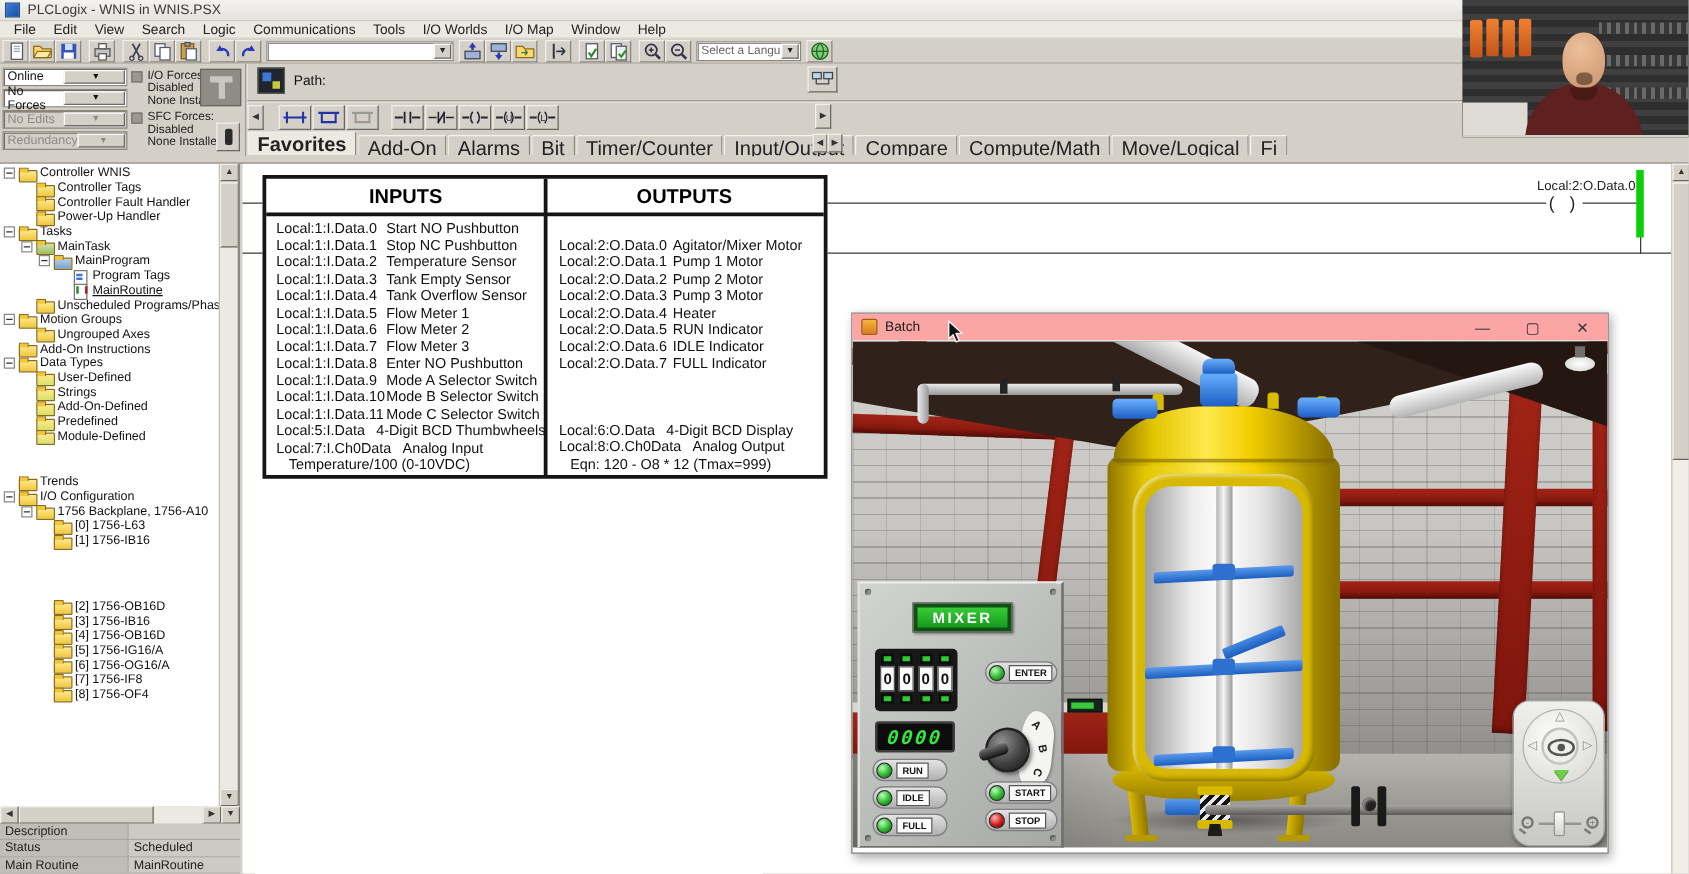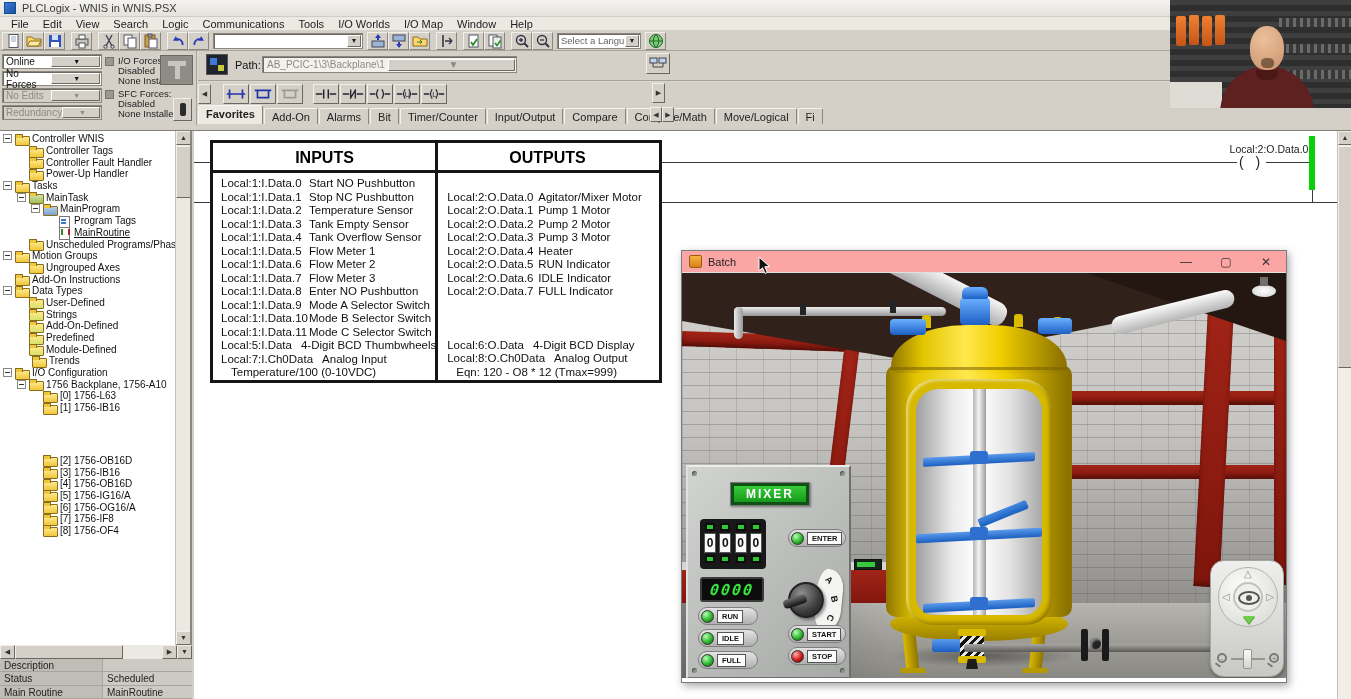--- a/index.html
+++ b/index.html
@@ -48,21 +48,21 @@
   .whoicon { position:absolute; left:448px; top:2px; width:24px; height:21px; background:#d4d0c8; border:1px solid #f0efe9; border-right-color:#6a6761; border-bottom-color:#6a6761; display:flex; align-items:center; justify-content:center; }
   .rowsep { position:absolute; left:198px; top:29px; width:1153px; height:2px; background:linear-gradient(180deg,#8a877f,#f4f3ee); }
 
   .instr { position:absolute; left:198px; top:32px; height:22px; display:flex; align-items:center; }
   .scrollb { width:13px; height:20px; background:#d4d0c8; border:1px solid #f0efe9; border-right-color:#6a6761; border-bottom-color:#6a6761; font-size:7px; color:#333; text-align:center; line-height:18px; }
   .lbtn { width:26px; height:20px; background:#d4d0c8; border:1px solid #f0efe9; border-right-color:#6a6761; border-bottom-color:#6a6761; display:flex; align-items:center; justify-content:center; padding:0; margin-right:1px; }
   .lgap { width:9px; }
   .instr-left-pad { width:12px; }
 
   .tabs { position:absolute; left:198px; top:54px; height:19px; display:flex; align-items:flex-end; }
-  .tab { height:16px; background:#d4d0c8; border:1px solid #8a877f; border-bottom:none; border-top-color:#f4f3ee; border-left-color:#f4f3ee; font-size:11px; color:#222; padding:2px 7px 0 7px; margin-right:1px; border-radius:2px 2px 0 0; }
+  .tab { height:16px; background:#d4d0c8; border:1px solid #8a877f; border-bottom:none; border-top-color:#f4f3ee; border-left-color:#f4f3ee; font-size:16px; color:#222; padding:2px 7px 0 7px; margin-right:1px; border-radius:2px 2px 0 0; }
   .tab.active { height:19px; background:#ece9e2; font-weight:bold; }
   .tabscroll { display:flex; margin-left:2px; margin-bottom:2px; }
   .tabscroll .scrollb { width:12px; height:15px; line-height:13px; }
 
   
   .mainline { position:absolute; left:0; top:125px; width:100%; height:6px; background:#d4d0c8; border-bottom:1px solid #80807a; }
   .treepanel { position:absolute; left:0; top:131px; width:192px; height:514px; background:#fff; border-right:2px solid #8a877f; overflow:hidden; }
   .tree { position:absolute; left:0; top:2px; width:176px; }
   .trow { display:flex; align-items:center; height:11.7px; white-space:nowrap; }
   .trow .lbl { font-size:10px; color:#111; padding-left:3px; }
@@ -421,24 +421,20 @@
     <span class="flabel" style="left:118px; top:48px;">Disabled</span>
     <span class="flabel" style="left:118px; top:58px;">None Installed</span>
     <span class="keyicon"></span>
     <button class="statebtn"></button>
 
     <div class="vsep"></div>
 
     <div class="pathbar">
       <span class="modicon"></span>
       <span class="pathlabel">Path:</span>
-      <div class="pathcombo">
-        <span>AB_PCIC-1\3\Backplane\1</span>
-        <span class="combo-arrow">▼</span>
-      </div>
       <button class="whoicon">
         <svg width="18" height="16" viewBox="0 0 18 16">
             <rect x="1" y="2" width="7" height="5" fill="#bcd4f0" stroke="#444"></rect>
             <rect x="10" y="2" width="7" height="5" fill="#bcd4f0" stroke="#444"></rect>
             <path d="M4 7 V11 H14 V7" stroke="#444" fill="none"></path>
           </svg>
       </button>
     </div>
     <div class="rowsep"></div>
 
@@ -606,21 +602,21 @@
         <div class="trow" style="padding-left: 17px;">
           <span class="expspacer"></span>
           <span class="ticon data"></span>
           <span class="lbl">Predefined</span>
         </div>
         <div class="trow" style="padding-left: 17px;">
           <span class="expspacer"></span>
           <span class="ticon data"></span>
           <span class="lbl">Module-Defined</span>
         </div>
-        <div class="trow" style="padding-left: 20px;">
+        <div class="trow" style="padding-left: 3px; margin-top: 25px;">
           <span class="expspacer"></span>
           <span class="ticon folder"></span>
           <span class="lbl">Trends</span>
         </div>
         <div class="trow" style="padding-left: 3px;">
           <span class="exp"></span>
           <span class="ticon folder"></span>
           <span class="lbl">I/O Configuration</span>
         </div>
         <div class="trow" style="padding-left: 17px;">

